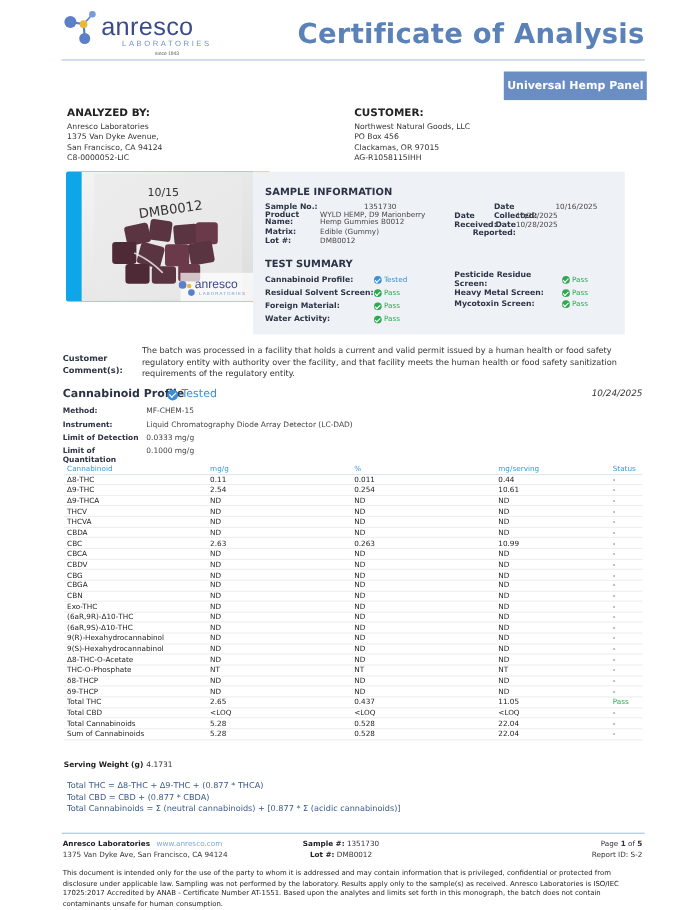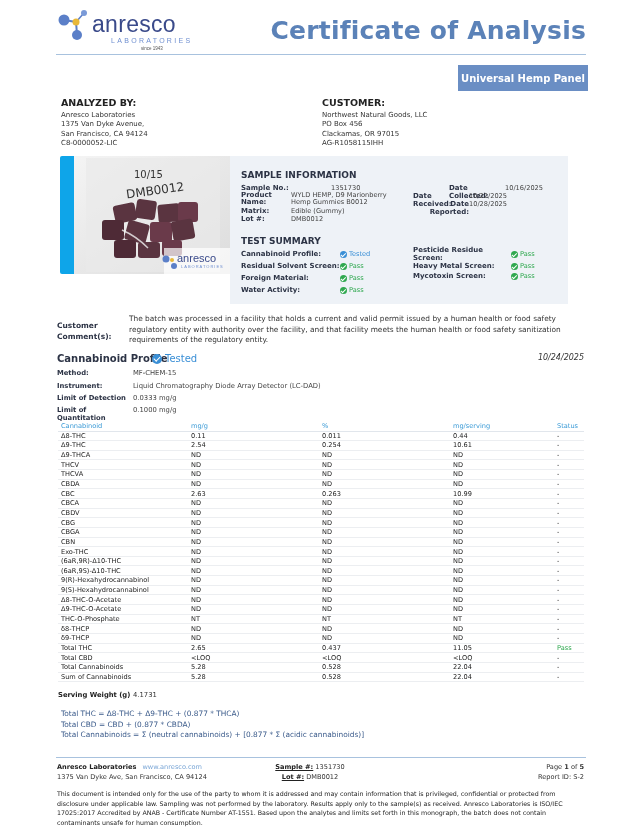--- a/index.html
+++ b/index.html
@@ -55,21 +55,21 @@
   .sw-row { left: 58px; top: 691px; font-size: 6.8px; display: flex; }
   .sw-row .ml { width: 75px; font-weight: bold; color: #222; }
 
   .formulas { left: 61px; top: 709px; font-size: 7.4px; line-height: 10.5px; color: #3a5a8a; }
 
   .foot-rule { left: 56px; top: 757px; width: 530px; height: 1px; background: #a8c2de; }
   .foot-left { left: 57px; top: 762px; font-size: 6.6px; line-height: 10px; color: #333; }
   .foot-left .bold { font-weight: bold; color: #222; }
   .foot-left .link { color: #7aa6d6; margin-left: 6px; }
   .foot-mid { left: 240px; width: 140px; top: 762px; font-size: 6.6px; line-height: 10px; text-align: center; color: #333; }
-  .foot-mid b { color: #222; text-decoration: underline; }
+  .foot-mid b { color: #222; }
   .foot-right { right: 36px; top: 762px; font-size: 6.6px; line-height: 10px; text-align: right; color: #333; }
   .disclaimer { left: 57px; top: 789px; width: 530px; font-size: 6.3px; line-height: 9.6px; color: #222; }
 </style>
 </head>
 <body>
 
 <div class="abs logo">
   <svg width="40" height="40" viewBox="0 0 40 40" style="position:absolute;left:0;top:0">
     <line x1="6" y1="12" x2="18" y2="14" stroke="#5b7fc8" stroke-width="2"></line>
     <line x1="18" y1="14" x2="26" y2="5" stroke="#5b7fc8" stroke-width="1.5"></line>
@@ -399,27 +399,20 @@
         <td>-</td>
       </tr>
       <tr>
         <td>Δ8-THC-O-Acetate</td>
         <td>ND</td>
         <td>ND</td>
         <td>ND</td>
         <td>-</td>
       </tr>
       <tr>
-        <td>Δ9-THC-O-Acetate</td>
-        <td>ND</td>
-        <td>ND</td>
-        <td>ND</td>
-        <td>-</td>
-      </tr>
-      <tr>
         <td>THC-O-Phosphate</td>
         <td>NT</td>
         <td>NT</td>
         <td>NT</td>
         <td>-</td>
       </tr>
       <tr>
         <td>δ8-THCP</td>
         <td>ND</td>
         <td>ND</td>

